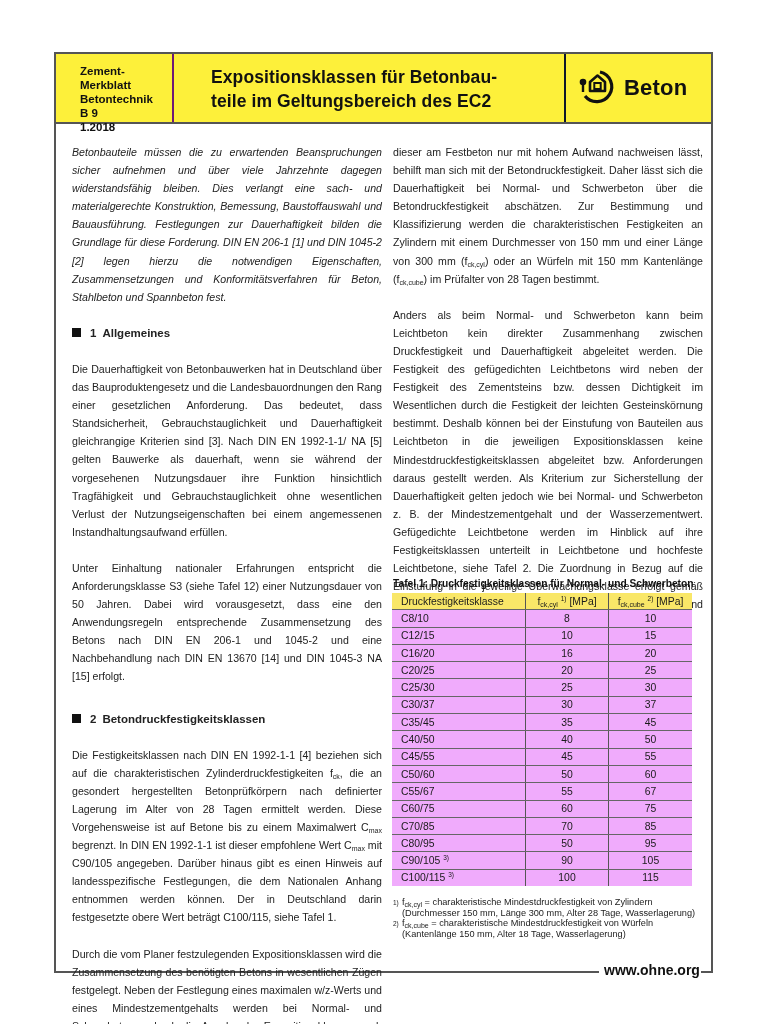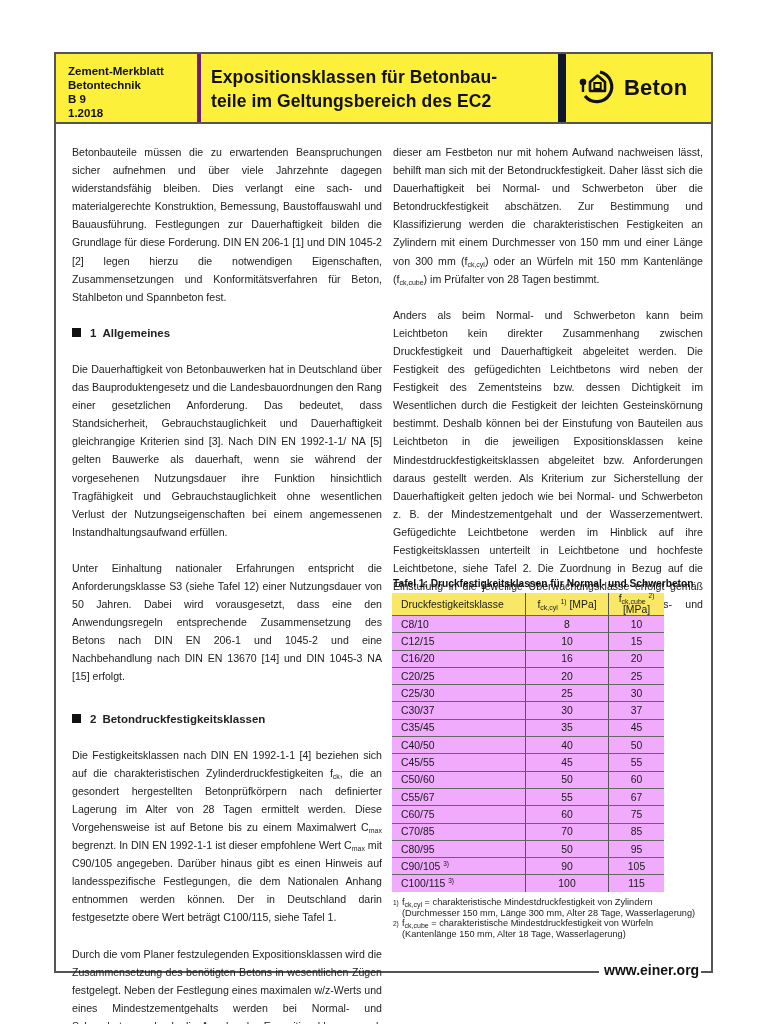--- a/index.html
+++ b/index.html
@@ -8,61 +8,61 @@
 
   .frame { position:absolute; left:54px; top:52px; width:659px; height:920px;
            border-left:2px solid #555; border-right:2px solid #555; border-top:2px solid #555; box-sizing:border-box; }
   .bottom-rule-left { position:absolute; left:54px; top:971px; width:545px; height:2px; background:#555; }
   .bottom-rule-right { position:absolute; left:701px; top:971px; width:12px; height:2px; background:#555; }
   .url { position:absolute; left:604px; top:962px; font-weight:bold; font-size:14px; color:#111; }
 
   .header { position:absolute; left:56px; top:54px; width:655px; height:70px; background:#fdf03a;
             border-bottom:2px solid #555; box-sizing:border-box; }
   .hcell { position:absolute; top:0; height:68px; box-sizing:border-box;padding-left:27px; }
-  .hc1 { left:0; width:145px; border-right:4px solid #701a75; padding:10px 0 0 12px; }
-  .hc2 { left:145px; width:365px; border-right:8px solid #0f172a; padding:11px 0 0 10px; }
+  .hc1 { left:0; width:118px; border-right:2px solid #701a75; padding:10px 0 0 24px; }
+  .hc2 { left:145px; width:365px; border-right:2px solid #0f172a; padding:11px 0 0 10px; }
   .hc3 { left:510px; width:145px; }
   .series { font-weight:bold; font-size:11.5px; line-height:14px; color:#111; }
   .series-row { display:flex; justify-content:space-between; width:122px;flex-direction:column; }
   .title { font-weight:bold; font-size:17.5px; line-height:24px; color:#111; letter-spacing:0.1px; }
 
   .logo { position:absolute; left:12px; top:15px; display:flex; align-items:center; }
   .logo-text { font-weight:bold; font-size:22px; color:#111; margin-left:6px; letter-spacing:0.2px; }
 
   .col { position:absolute; top:143px; width:310px; font-size:10.6px; line-height:18.1px; text-align:justify; color:#222; }
   .col-left { left:72px; }
   .col-right { left:393px; }
   .col p { margin:0 0 18px 0; }
-  .col p.intro { }
+  .col p.intro { font-style:italic; }
   .heading { font-weight:bold; font-size:11.5px; margin:0 0 18px 0; display:flex; align-items:center; }
   .heading .sq { display:inline-block; width:9px; height:9px; background:#111; margin-right:9px; }
   .heading .hnum { margin-right:6px; }
   sub { font-size:7px; vertical-align:-2px; line-height:0; }
   sup { font-size:6.5px; vertical-align:4px; line-height:0; }
 
   .tafel-caption { position:absolute; left:393px; top:578px; font-weight:bold; font-size:10.2px; color:#111; }
-  table.t1 { position:absolute; left:392px; top:593px; width:272px; border-collapse:collapse; font-size:10.4px; }
+  table.t1 { position:absolute; left:392px; top:593px; width:300px; border-collapse:collapse; font-size:10.4px; }
   table.t1 th, table.t1 td { height:16.3px; padding:0; border-bottom:1px solid #666; }
   table.t1 th { background:#f9e768; font-weight:normal; text-align:center; }
   table.t1 td { background:#f0abfc; text-align:center; }
   table.t1 th:first-child, table.t1 td:first-child { text-align:left; padding-left:9px; width:124px; border-right:1px solid #555; }
   table.t1 th:nth-child(2), table.t1 td:nth-child(2) { width:82px; border-right:1px solid #555; }
   table.t1 tr:last-child td { border-bottom:none; }
 
   .footnotes { position:absolute; left:393px; top:897px; width:310px; font-size:9.2px; line-height:10.6px; color:#222; }
   .fn { display:flex; }
   .fn .mark { font-size:6.5px; width:9px; flex:none; padding-top:1px; }
 </style>
 </head>
 <body>
 
 <div class="frame"></div>
 <div class="bottom-rule-left"></div>
 <div class="bottom-rule-right"></div>
-<div class="url">www.einer.org</div>
+<div class="url">www.ohne.org</div>
 
 <div class="header">
   <div class="hcell hc1">
     <div class="series">Zement-Merkblatt</div>
     <div class="series">Betontechnik</div>
     <div class="series series-row">
       <span>B 9</span>
       <span>1.2018</span>
     </div>
   </div>

